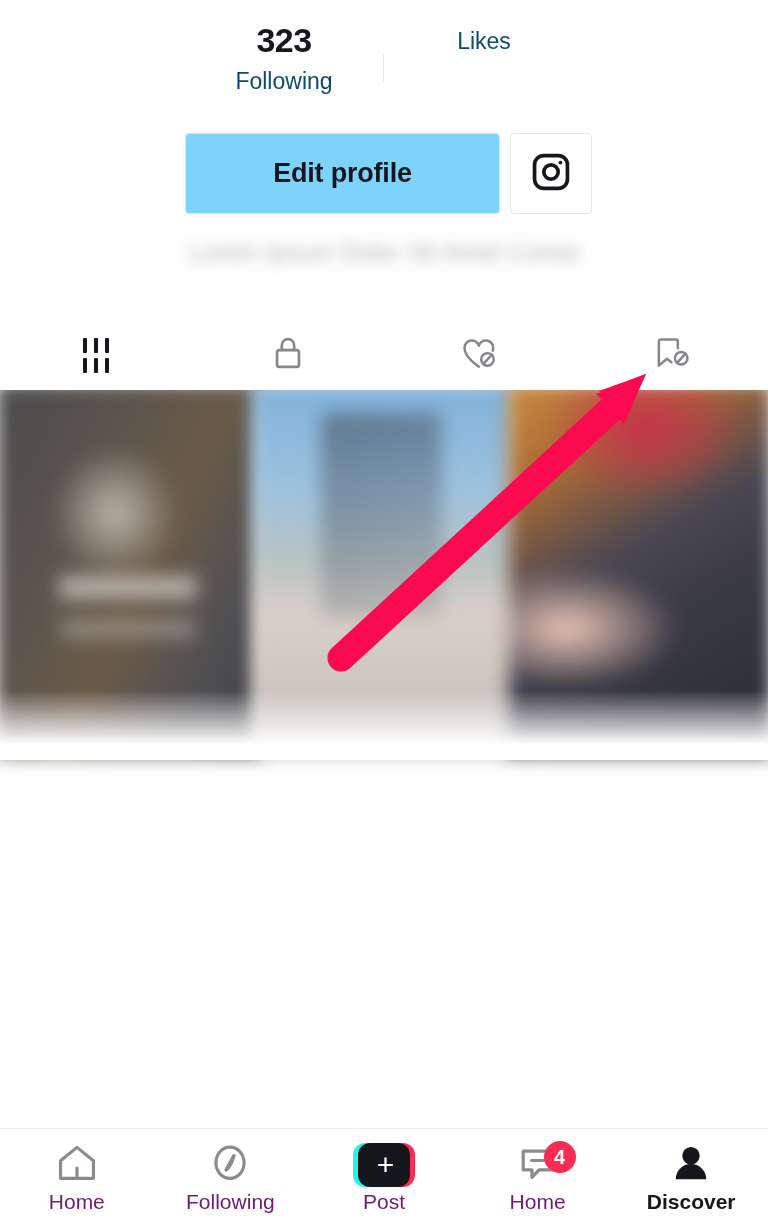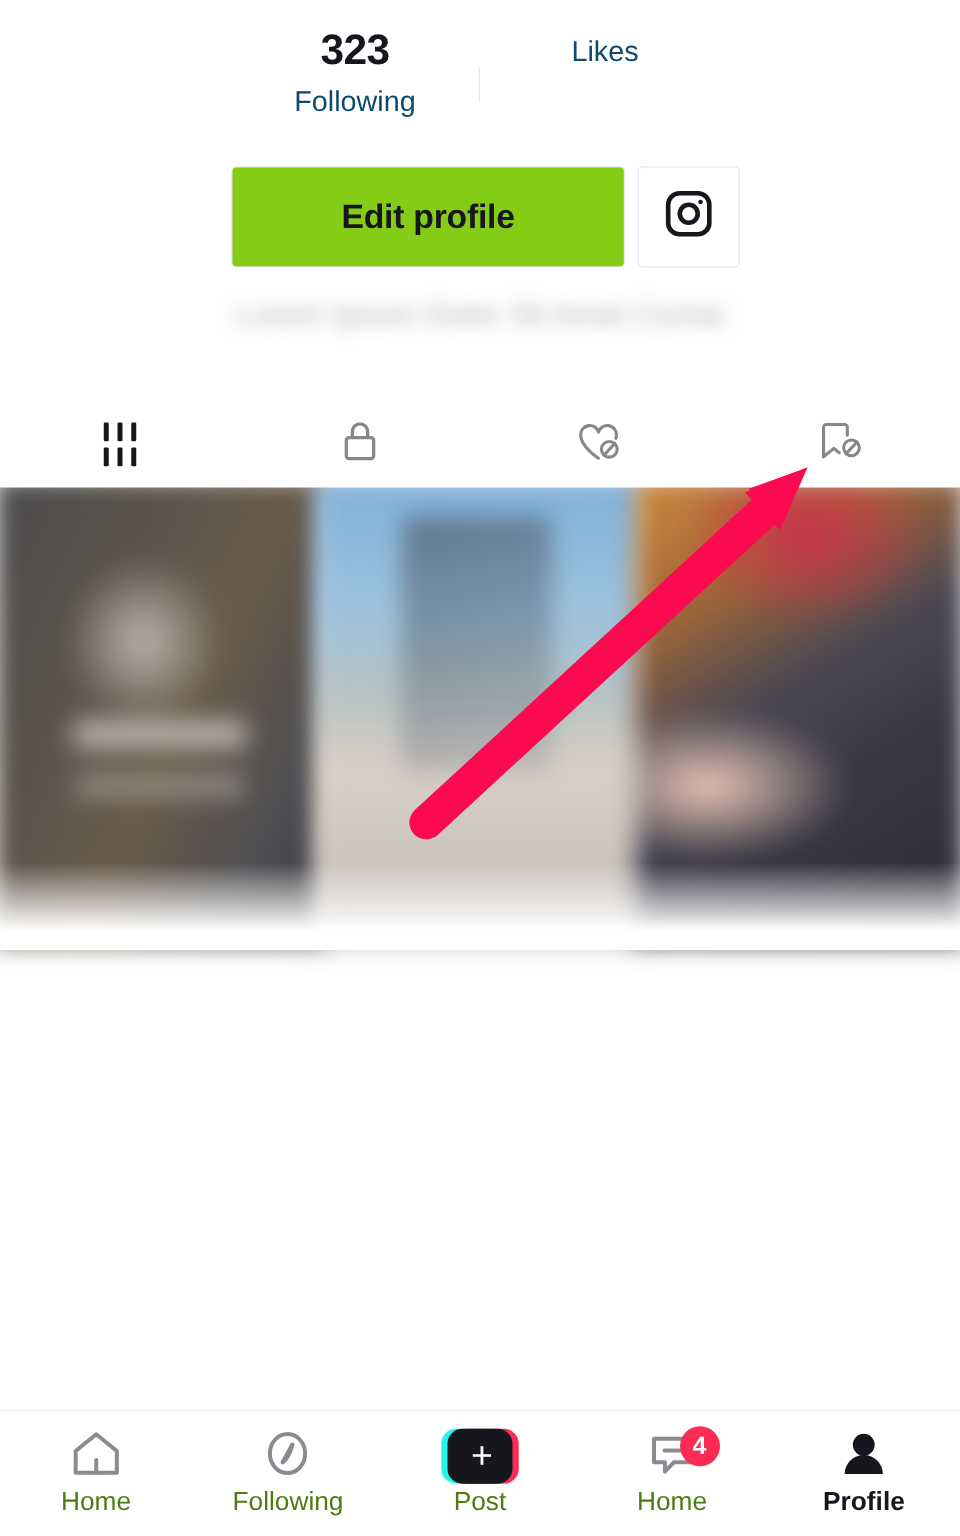--- a/index.html
+++ b/index.html
@@ -61,21 +61,21 @@
     left: 185px;
     display: flex;
     align-items: center;
     gap: 10px;
   }
   .edit-profile-btn {
     width: 315px;
     height: 81px;
     border: 1px solid #e6e6e8;
     border-radius: 4px;
-    background: #84cc16;
+    background: #7dd3fc;
     display: flex;
     align-items: center;
     justify-content: center;
     font-size: 27px;
     font-weight: bold;
     color: #16161d;
     letter-spacing: -0.2px;
     box-sizing: border-box;
     cursor: pointer;
   }
@@ -247,21 +247,21 @@
   }
   .nav-icon-wrap {
     height: 44px;
     display: flex;
     align-items: center;
     justify-content: center;
     position: relative;
   }
   .nav-label {
     font-size: 21px;
-    color: #4d7c0f;
+    color: #701a75;
     line-height: 26px;
     margin-top: 2px;
   }
   .nav-label.active {
     color: #16161d;
     font-weight: bold;
   }
 
   
   .post-btn {
@@ -464,15 +464,15 @@
 
   <div class="nav-item">
     <div class="nav-icon-wrap">
       <span>
         <svg width="44" height="42" viewBox="0 0 26 25" fill="#16161d">
           <circle cx="13" cy="8.2" r="5.2"></circle>
           <path d="M3.9 22.2a9.1 9.1 0 0 1 18.2 0z"></path>
         </svg>
       </span>
     </div>
-    <div class="nav-label active">Profile</div>
+    <div class="nav-label active">Discover</div>
   </div>
 </div>
 
 </body></html>

